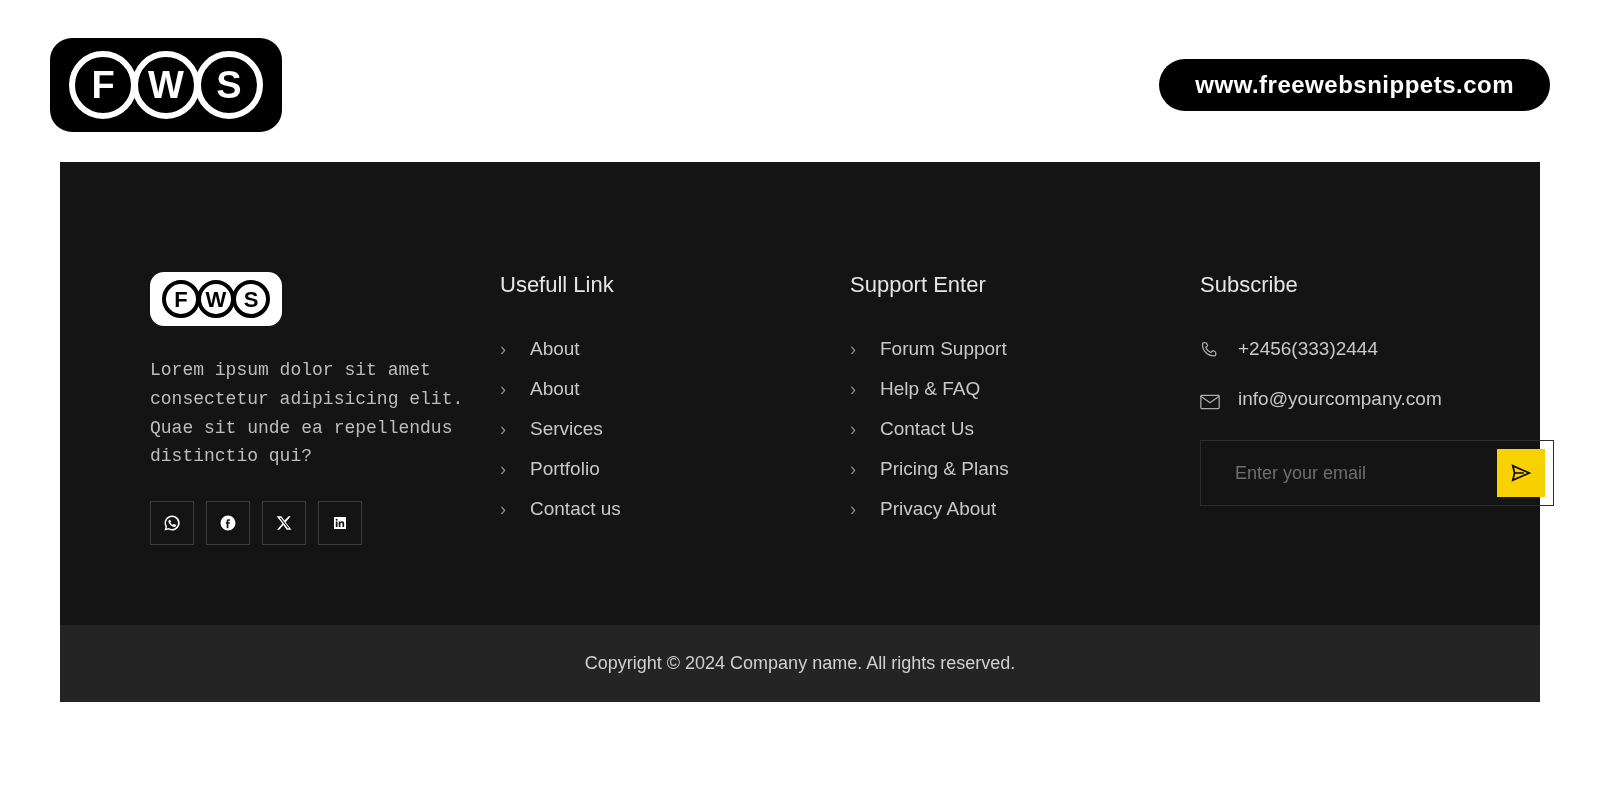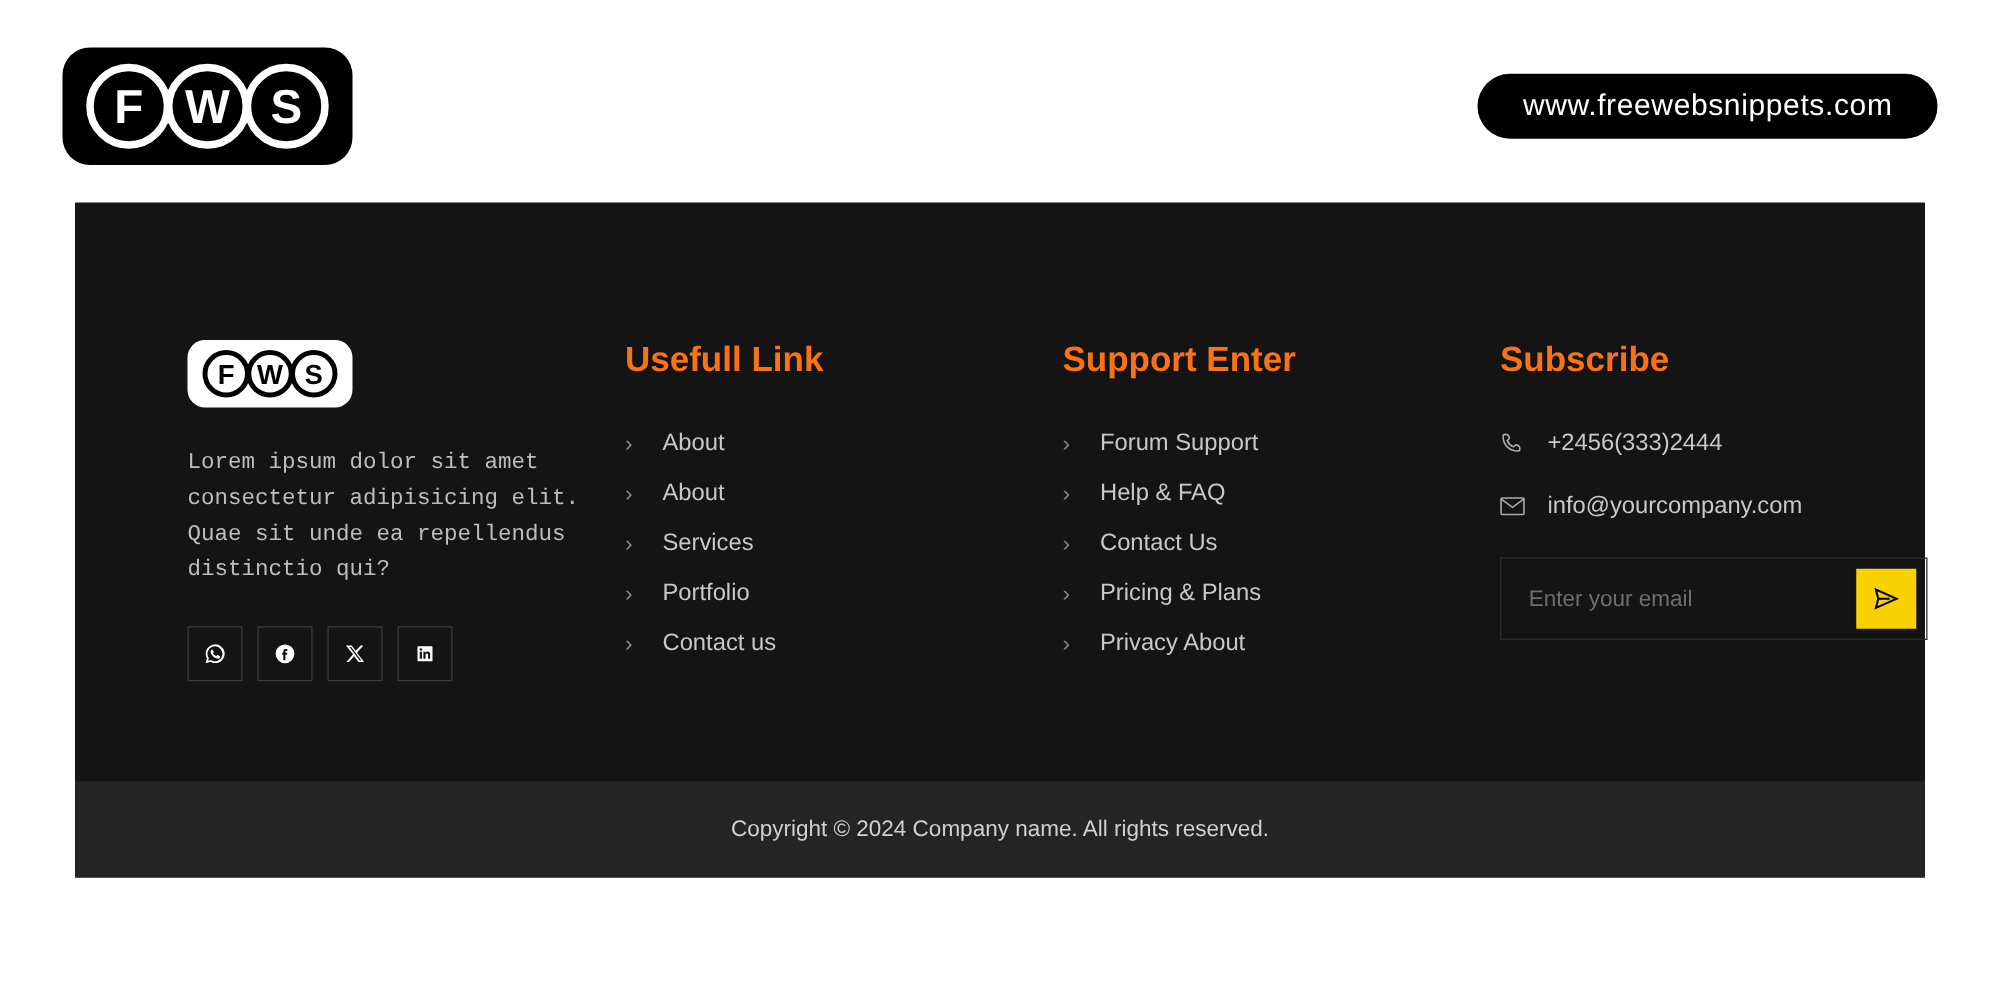--- a/index.html
+++ b/index.html
@@ -23,21 +23,21 @@
       display: inline-flex;
       align-items: center;
     }
     .logo-black svg { display: block; }
     .url-badge {
       background: #000;
       color: #fff;
       border-radius: 28px;
       padding: 12px 36px;
       font-size: 24px;
-      font-weight: 400;
+      font-weight: 700;
       letter-spacing: 0.5px;
     }
     .footer {
       margin: 0 60px;
       background: #141414;
       color: #fff;
     }
     .footer-body {
       display: flex;
       padding: 110px 90px 80px 90px;
@@ -72,24 +72,24 @@
       height: 44px;
       border: 1px solid #3b3b3b;
       display: flex;
       align-items: center;
       justify-content: center;
       cursor: pointer;
     }
     .social-box svg { fill: #fff; }
 
     .col-title {
-      font-size: 28px;
-      font-weight: 700;
+      font-size: 22px;
+      font-weight: 400;
       margin-bottom: 40px;
-      color: #f97316;
+      color: #e5e5e5;
     }
     ul.link-list { list-style: none; }
     ul.link-list li {
       display: flex;
       align-items: center;
       gap: 18px;
       margin-bottom: 18px;
       cursor: pointer;
     }
     ul.link-list li .chev {
@@ -97,32 +97,33 @@
       font-size: 18px;
       width: 12px;
     }
     ul.link-list li .label {
       color: #c8c8c8;
       font-size: 19px;
     }
 
     .contact-line {
       display: flex;
-      align-items: center;
+      align-items: flex-end;
       gap: 18px;
       color: #c8c8c8;
       font-size: 19px;
       margin-bottom: 28px;
     }
     .contact-line svg { stroke: #adadad; fill: none; }
 
     .sub-form {
       display: flex;
       border: 1px solid #2c2c2c;
       margin-top: 30px;
+      padding-left: 12px;
     }
     .sub-input {
       flex: 1;
       background: transparent;
       border: none;
       outline: none;
       color: #fff;
       font-size: 18px;
       padding: 20px 22px;
     }

